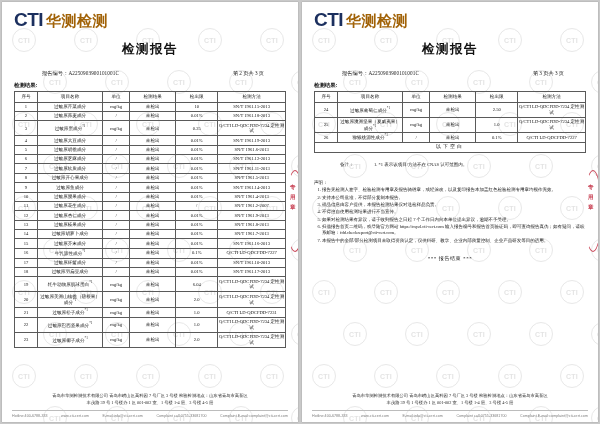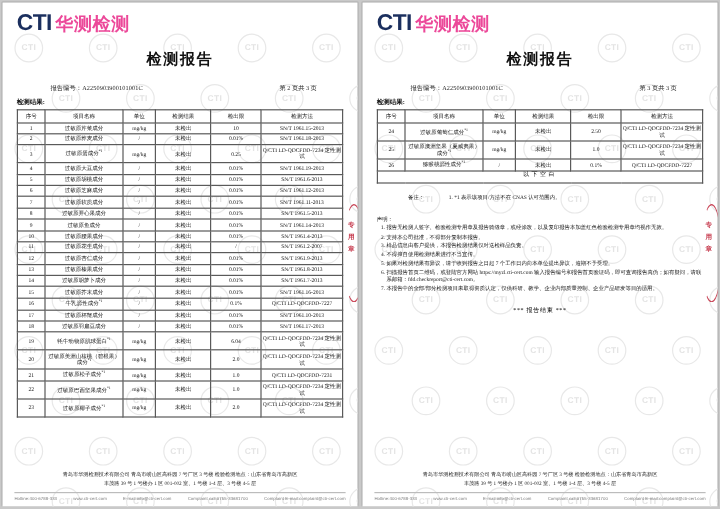--- a/index.html
+++ b/index.html
@@ -58,21 +58,21 @@
     font-weight:bold;
     font-size:19px;
     color:#1b2f5e;
     letter-spacing:-0.5px;
     position:relative;
   }
   .logo .cn{
     font-family:"Liberation Sans",sans-serif;
     font-weight:bold;
     font-size:15px;
-    color:#ec4899;
+    color:#a16207;
     margin-left:3px;
     letter-spacing:0.5px;
     text-align:center;
   }
 
   
   .title{
     text-align:center;
     font-size:12.5px;
     font-weight:bold;

